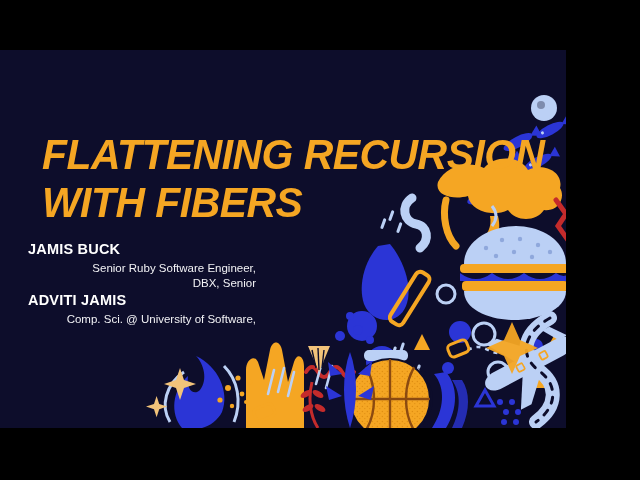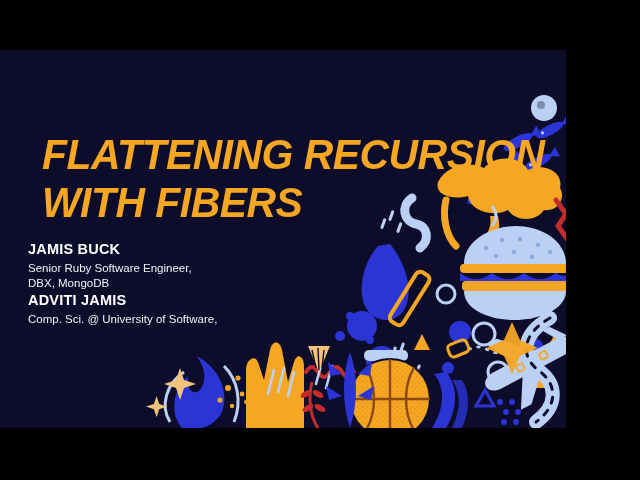--- a/index.html
+++ b/index.html
@@ -86,20 +86,21 @@
     letter-spacing: 0.2px;
     line-height: 18px;
     margin-bottom: 3px;
     white-space: nowrap;
   }
   .speaker-role {
     color: #F2F2F5;
     font-size: 11.5px;
     font-weight: normal;
     line-height: 15px;
+    text-align: right;
   }
   .speaker-role div { white-space: nowrap; }
 </style>
 </head>
 <body>
 
 <div id="slide">
 
   <div class="letterbox top"></div>
 
@@ -349,21 +350,21 @@
     <div id="title-block">
       <div class="title-line">FLATTENING RECURSION</div>
       <div class="title-line">WITH FIBERS</div>
     </div>
 
     <div id="speakers">
       <div class="speaker">
         <div class="speaker-name">JAMIS BUCK</div>
         <div class="speaker-role">
           <div>Senior Ruby Software Engineer,</div>
-          <div>DBX, MongoDB</div>
+          <div>DBX, Senior</div>
         </div>
       </div>
       <div class="speaker">
         <div class="speaker-name">ADVITI JAMIS</div>
         <div class="speaker-role">
           <div>Comp. Sci. @ University of Software,</div>
         </div>
       </div>
     </div>
 

